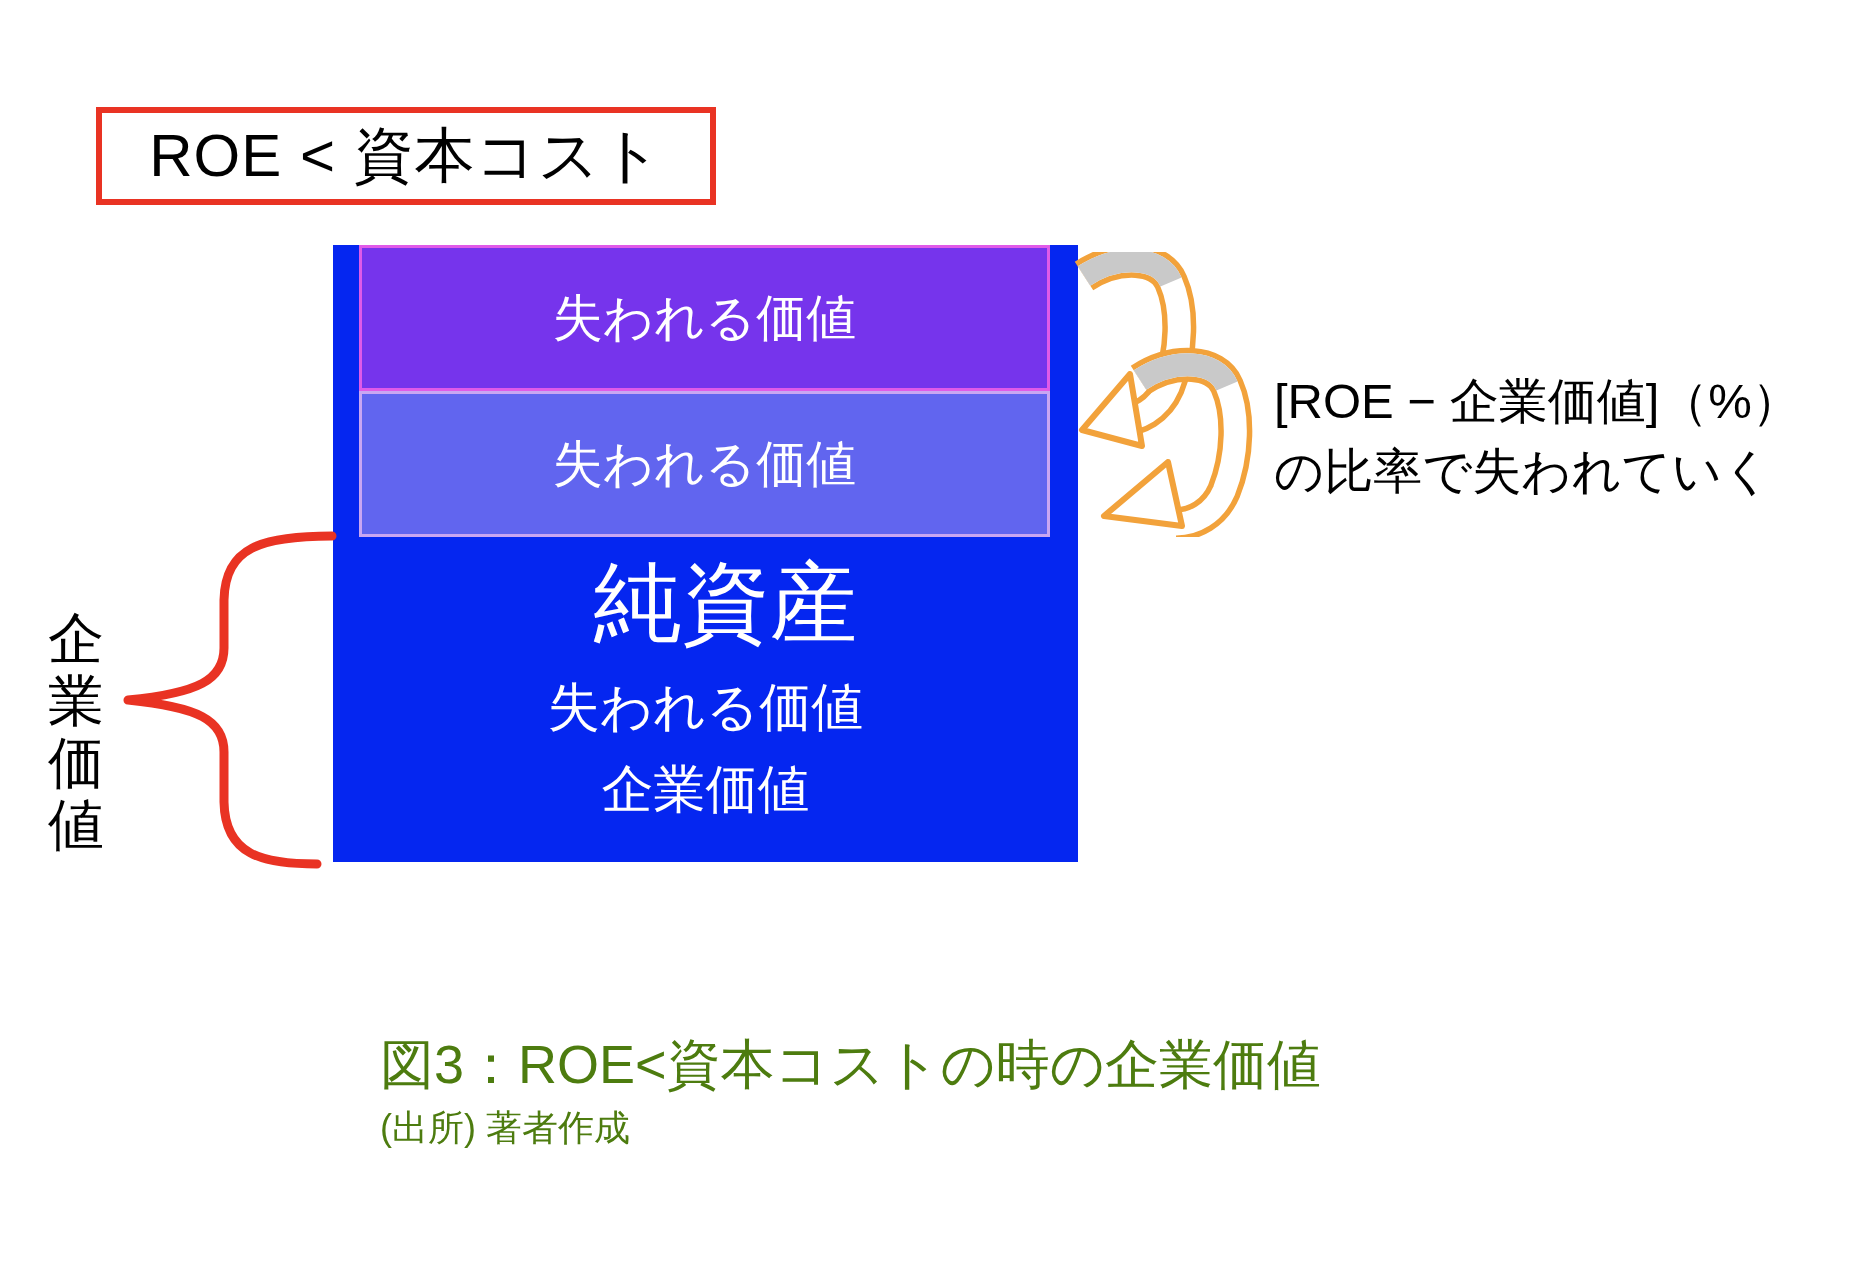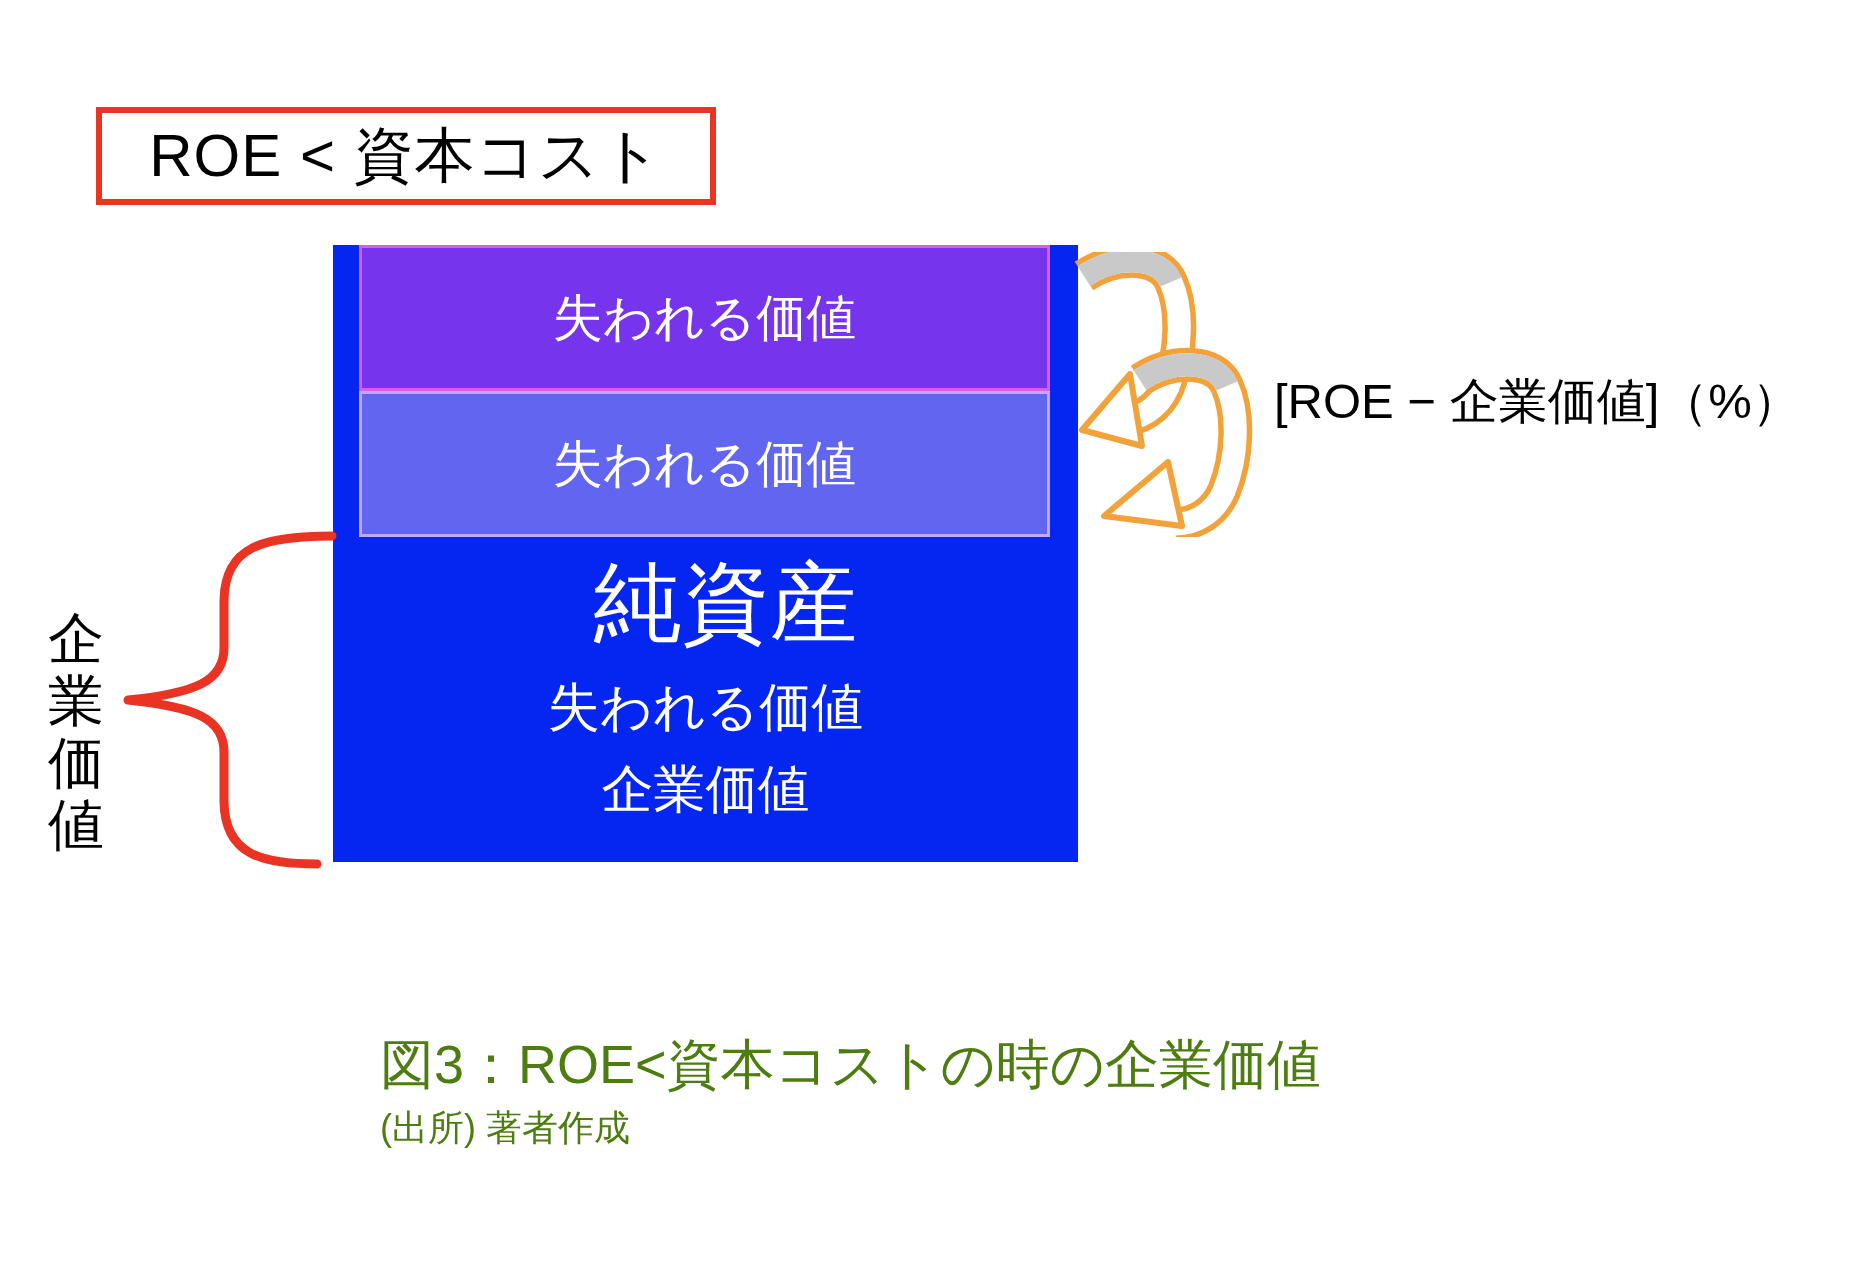--- a/index.html
+++ b/index.html
@@ -188,20 +188,21 @@
     <polygon points="62,122 14,178 74,194" fill="#ffffff" stroke="#f2a23b" stroke-width="6" stroke-linejoin="round"></polygon>
 
     <path d="M 72 128 C 106 106, 148 108, 159 134 C 171 161, 170 204, 156 239 C 146 262, 126 272, 108 272" fill="none" stroke="#f2a23b" stroke-width="34" stroke-linecap="butt"></path>
     <path d="M 72 128 C 106 106, 148 108, 159 134 C 171 161, 170 204, 156 239 C 146 262, 126 272, 108 272" fill="none" stroke="#ffffff" stroke-width="23" stroke-linecap="butt"></path>
     <path d="M 72 128 C 106 106, 148 108, 159 134" fill="none" stroke="#c9c9c9" stroke-width="23" stroke-linecap="butt"></path>
     <polygon points="100,210 36,264 114,274" fill="#ffffff" stroke="#f2a23b" stroke-width="6" stroke-linejoin="round"></polygon>
   </svg>
 
   <div class="annotation">
     <div>[ROE − 企業価値]（%）</div>
+    <div>の比率で失われていく</div>
   </div>
 
   <div class="caption">
     <div class="caption-title">図3：ROE&lt;資本コストの時の企業価値</div>
     <div class="caption-source">(出所) 著者作成</div>
   </div>
 
 </div>
 
 </body></html>

